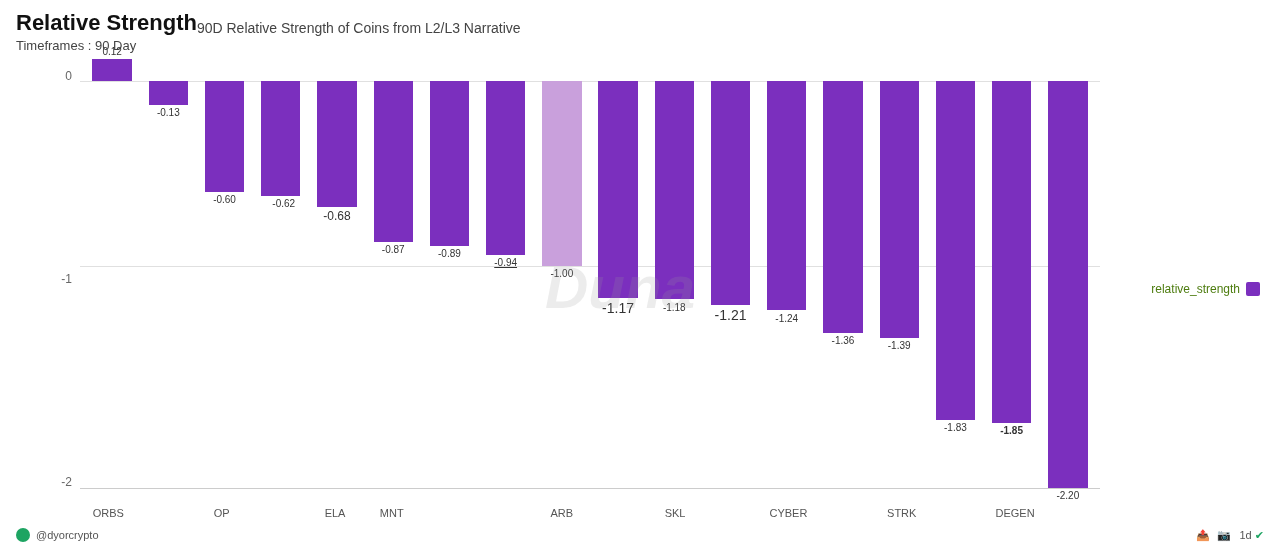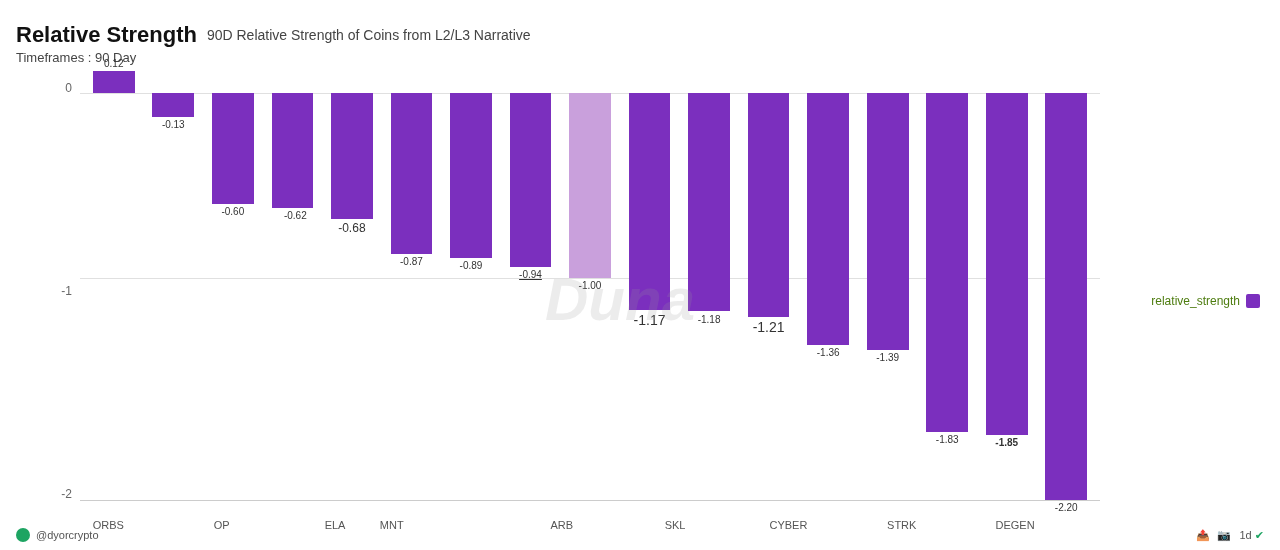--- a/index.html
+++ b/index.html
@@ -8,23 +8,21 @@
       height: 550px;
       background: #ffffff;
       font-family: Arial, sans-serif;
       overflow: hidden;
       position: relative;
     }
 
     .header {
       padding: 10px 16px 2px 16px;
       display: flex;
-      align-items: center;
-      gap: 10px;
-      margin-top: 12px;
+      align-items: flex-end;
     }
     .header-title {
       font-size: 22px;
       font-weight: 700;
       color: #111;
     }
     .header-subtitle {
       font-size: 14px;
       color: #444;
     }
@@ -292,20 +290,26 @@
           </div>
         </div>
         <div class="bar-group">
           <div class="bar-wrapper">
             <div class="bar" style="top: 5.17241%; height: 52.1552%;"></div>
             <div class="bar-label" style="top: 57.8276%; font-size: 14px;">-1.21</div>
           </div>
         </div>
         <div class="bar-group">
           <div class="bar-wrapper">
+            <div class="bar" style="top: 5.17241%; height: 53.4483%;"></div>
+            <div class="bar-label" style="top: 59.1207%; font-size: 10px;">-1.24</div>
+          </div>
+        </div>
+        <div class="bar-group">
+          <div class="bar-wrapper">
             <div class="bar" style="top: 5.17241%; height: 58.6207%;"></div>
             <div class="bar-label" style="top: 64.2931%; font-size: 10px;">-1.36</div>
           </div>
         </div>
         <div class="bar-group">
           <div class="bar-wrapper">
             <div class="bar" style="top: 5.17241%; height: 59.9138%;"></div>
             <div class="bar-label" style="top: 65.5862%; font-size: 10px;">-1.39</div>
           </div>
         </div>

